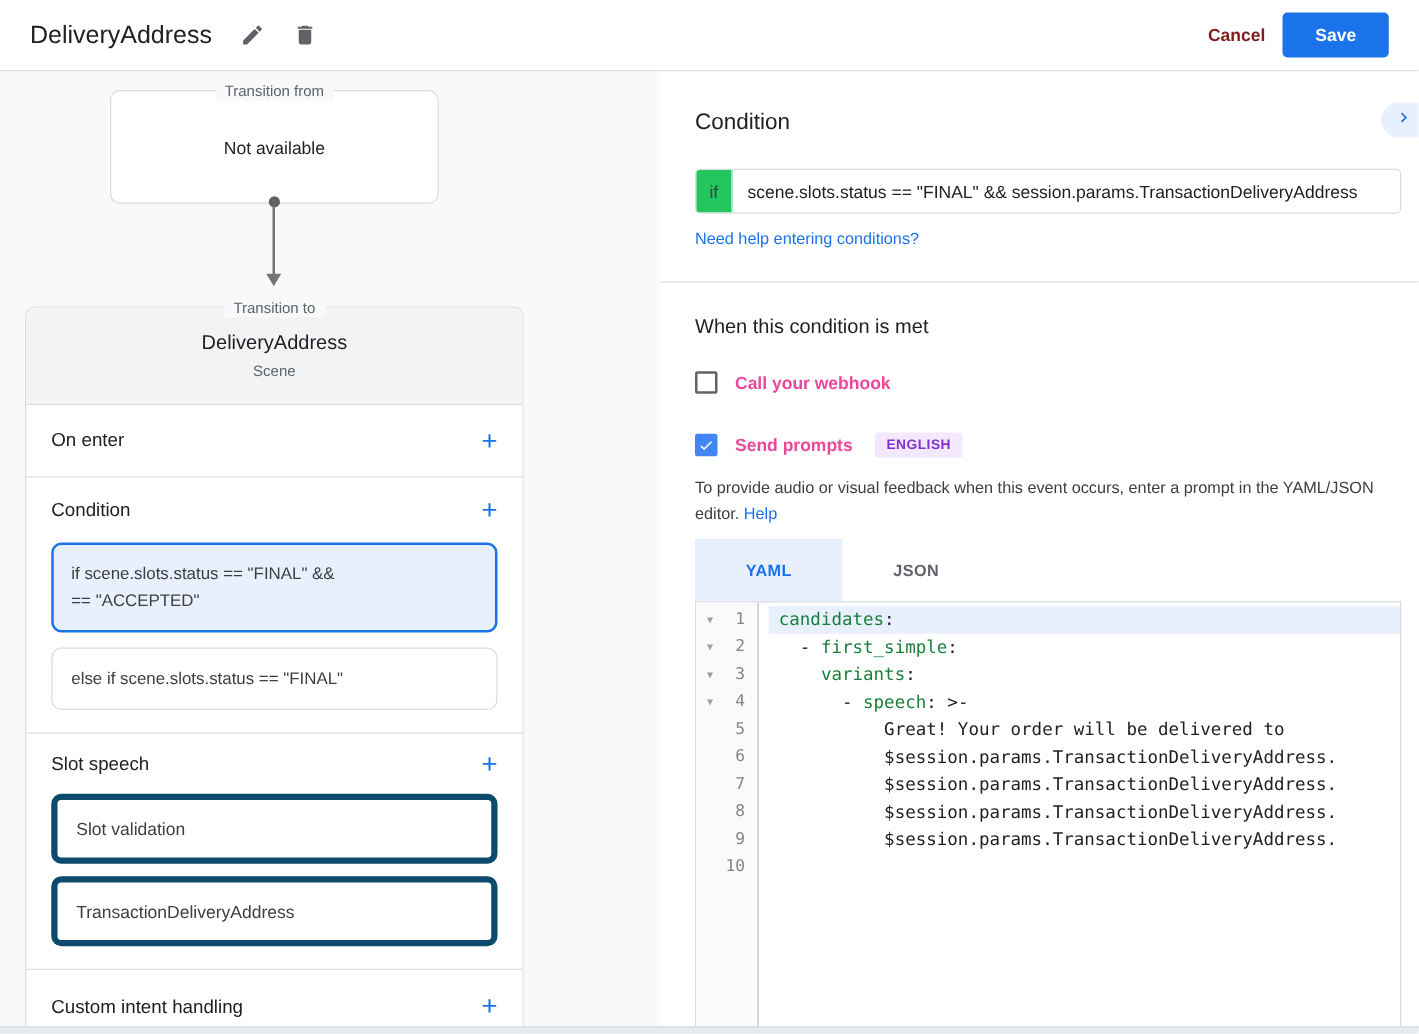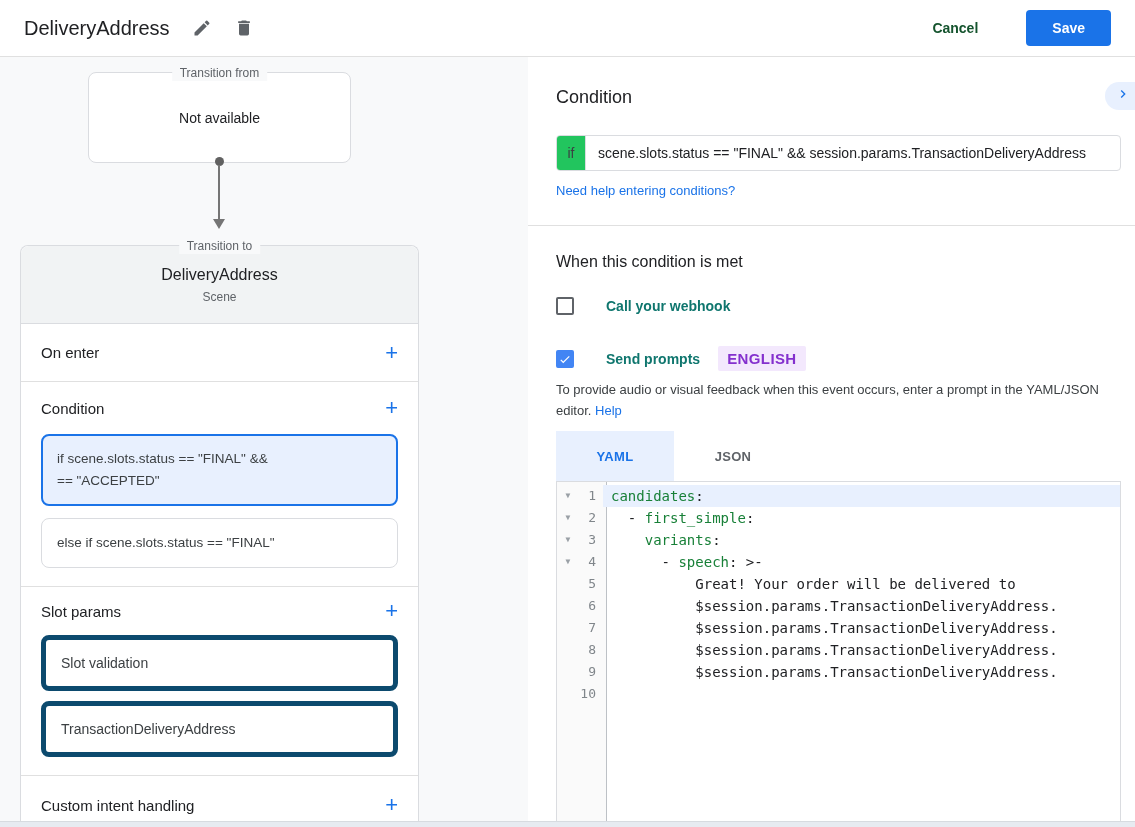--- a/index.html
+++ b/index.html
@@ -6,21 +6,21 @@
   html,body { width:1135px; height:827px; overflow:hidden; }
   body { font-family:"Liberation Sans", sans-serif; background:#fff; color:#202124; position:relative; }
 
   
   .header { position:absolute; top:0; left:0; width:1135px; height:57px; background:#fff;
             border-bottom:1px solid #e0e0e0; display:flex; align-items:center; padding:0 24px; z-index:5; }
   .header-title { font-size:20px; color:#202124; }
   .hicon { width:20px; height:20px; margin-left:22px; cursor:pointer; }
   .hicon svg { display:block; }
   .header-spacer { flex:1; }
-  .cancel-btn { color:#14532d; font-size:14px; font-weight:700; margin-right:48px; cursor:pointer; }
+  .cancel-btn { color:#7f1d1d; font-size:14px; font-weight:700; margin-right:14px; cursor:pointer; }
   .save-btn { background:#1a73e8; color:#fff; font-size:14px; font-weight:700; border:none;
               border-radius:4px; height:36px; padding:0 26px; cursor:pointer; }
 
   
   .left-region { position:absolute; top:57px; left:0; width:528px; height:770px; background:#f8f9fa; overflow:hidden; }
   .legend { position:absolute; top:-8px; left:50%; transform:translateX(-50%); background:#f8f9fa;
             padding:0 8px; font-size:12px; color:#5f6368; white-space:nowrap; line-height:16px; }
 
   .tf-box { position:absolute; left:88px; top:15px; width:263px; height:91px; background:#fff;
             border:1px solid #dadce0; border-radius:8px; display:flex; align-items:center; justify-content:center; }
@@ -68,39 +68,39 @@
   .help-link { position:absolute; left:28px; top:126px; font-size:13px; color:#1a73e8; cursor:pointer; }
   .rp-divider { position:absolute; left:0; top:168px; width:100%; height:1px; background:#e0e0e0; }
 
   .when-title { position:absolute; left:28px; top:196px; font-size:16px; color:#202124; }
   .chk-row { position:absolute; left:28px; display:flex; align-items:center; }
   .checkbox { width:18px; height:18px; border:2px solid #5f6368; border-radius:2px; background:#fff;
               display:flex; align-items:center; justify-content:center; cursor:pointer; flex:0 0 auto; }
   .checkbox svg { display:none; }
   .checkbox.checked { background:#4285f4; border-color:#4285f4; }
   .checkbox.checked svg { display:block; }
-  .chk-label { font-size:14px; font-weight:600; color:#0f766e; margin-left:32px; }
-  .lang-badge { margin-left:18px; background:#f3e8fd; color:#8430ce; font-size:15px; font-weight:700;
+  .chk-label { font-size:14px; font-weight:600; color:#ec4899; margin-left:14px; }
+  .lang-badge { margin-left:18px; background:#f3e8fd; color:#8430ce; font-size:11px; font-weight:700;
                 letter-spacing:.4px; padding:4px 9px; border-radius:2px; }
   .rp-para { position:absolute; left:28px; top:322px; width:578px; font-size:13px; line-height:21px; color:#3c4043; }
   .rp-para .inline-link { color:#1a73e8; cursor:pointer; }
 
   .tabs { position:absolute; left:28px; top:374px; display:flex; }
   .tab { width:118px; height:50px; display:flex; align-items:center; justify-content:center; font-size:13px;
          font-weight:700; letter-spacing:.3px; color:#5f6368; cursor:pointer; }
   .tab.active { background:#e8f0fe; color:#1a73e8; }
 
   .editor { position:absolute; left:28px; top:424px; width:565px; bottom:0; border:1px solid #dadce0;
             border-bottom:none; background:#fff; overflow:hidden; }
   .gutter-bg { position:absolute; left:0; top:0; bottom:0; width:50px; background:#fafafa; border-right:1px solid #bdc1c6; }
   .ed-rows { position:relative; padding-top:3px; }
   .ed-row { display:flex; height:22px; font-family:"DejaVu Sans Mono", monospace; font-size:14px; line-height:22px; }
   .ed-fold { width:22px; text-align:center; font-size:8px; color:#9aa0a6; line-height:22px; cursor:pointer; }
   .ed-num { width:22px; text-align:right; font-size:13px; color:#80868b; padding-right:5px; }
-  .ed-code { flex:1; margin-left:2px; padding-left:8px; white-space:pre; overflow:hidden; }
+  .ed-code { flex:1; margin-left:14px; padding-left:8px; white-space:pre; overflow:hidden; }
   .ed-row.sel .ed-code { background:#e8f0fe; }
   .c-k { color:#188038; }
   .c-p { color:#202124; }
 
   .bottom-bar { position:absolute; left:0; bottom:0; width:1135px; height:6px; background:#e7ebf1;
                 border-top:1px solid #d7dbe0; z-index:6; }
 </style>
 </head>
 <body>
 
@@ -156,21 +156,21 @@
             <div class="cond-line">== "ACCEPTED"</div>
           </div>
           <div class="cond-card">
             <div class="cond-line">else if scene.slots.status == "FINAL"</div>
           </div>
         </div>
     </div>
 
     <div class="sec-block">
       <div class="sec-head" style="height:48px;">
-        <span class="sec-label">Slot params</span>
+        <span class="sec-label">Slot speech</span>
         <span class="plus">+</span>
       </div>
       <div class="slot-cards" id="slot-cards">
           <div class="slot-card">Slot validation</div>
           <div class="slot-card">TransactionDeliveryAddress</div>
         </div>
     </div>
 
     <div class="sec-row" style="border-bottom:none;">
       <span class="sec-label">Custom intent handling</span>

